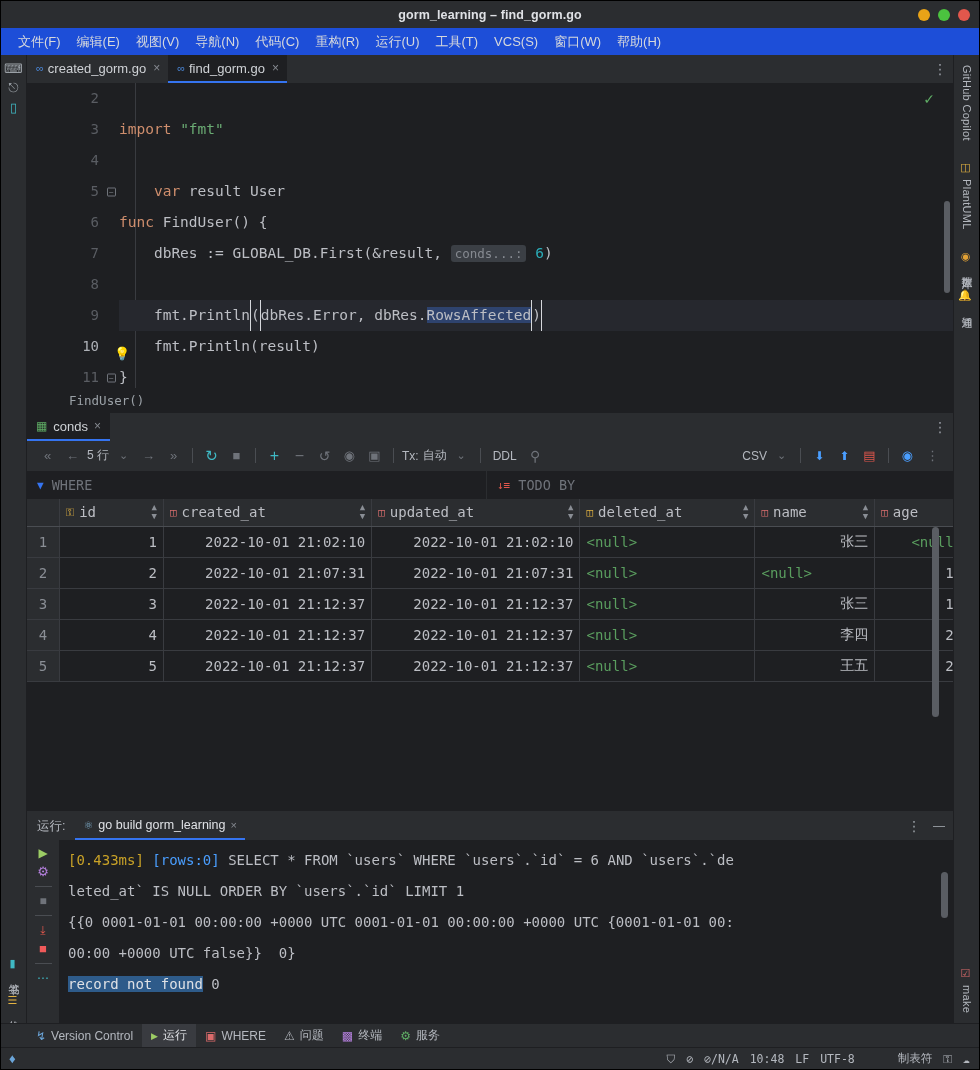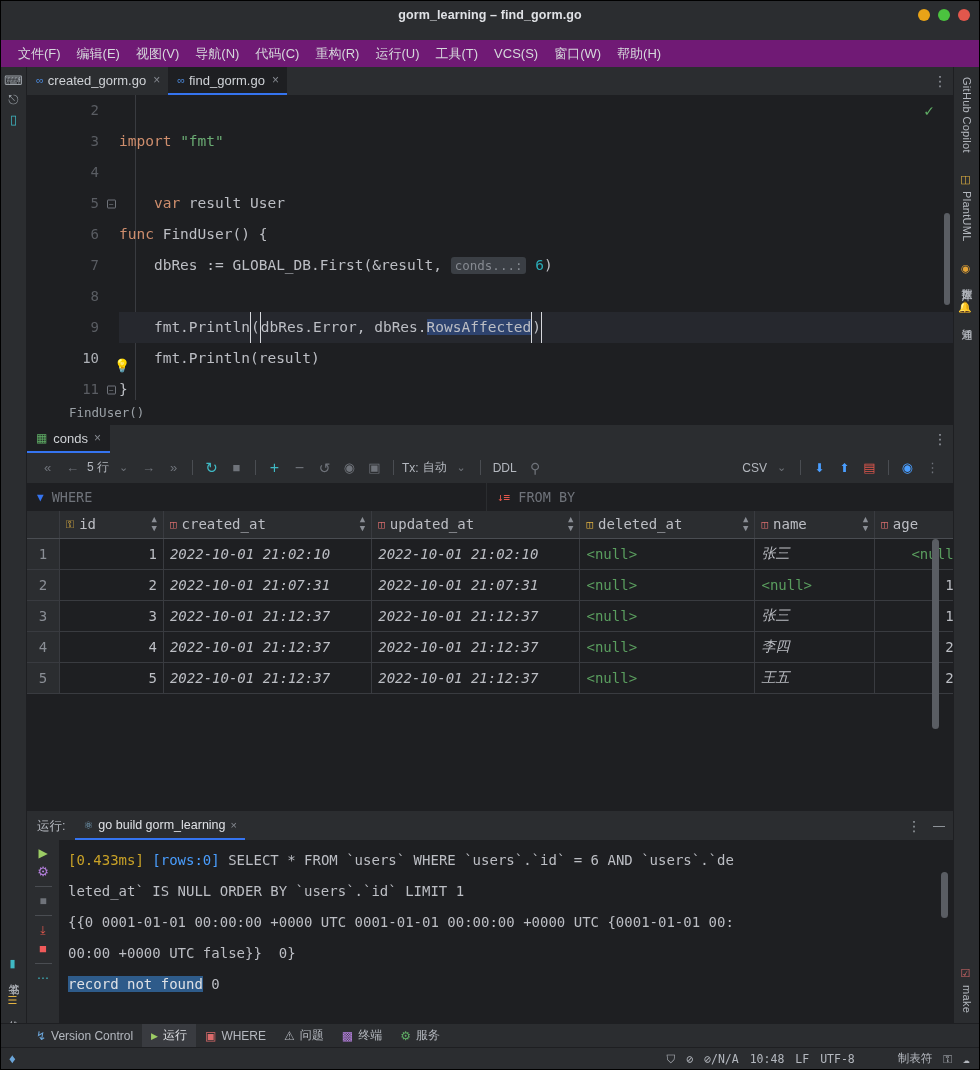--- a/index.html
+++ b/index.html
@@ -33,22 +33,22 @@
     display: flex; align-items: center; gap: 8px;
   }
   .winbtn { width: 12px; height: 12px; border-radius: 50%; }
   .wb-y { background: #e8a317; }
   .wb-g { background: #4bc23f; }
   .wb-r { background: #e2574c; }
 
   
   .menubar {
     height: 27px; flex: 0 0 27px;
-    background: #701a75;
-    display: flex; align-items: center; padding-left: 10px; gap: 2px; margin-top: 12px;
+    background: #1d4ed8;
+    display: flex; align-items: center; padding-left: 10px; gap: 2px;
   }
   .menu-item {
     font-size: 13px; color: #d6d8dc; padding: 3px 7px; border-radius: 3px;
     white-space: nowrap;
   }
 
   
   .body-row { flex: 1 1 auto; display: flex; min-height: 0; }
 
   .left-rail {
@@ -211,21 +211,21 @@
   .th-sort { margin-left: auto; color: #8a8e95; font-size: 9px; line-height:9px;
              display:flex; flex-direction:column;}
   .col-ico { font-size: 11px; color: #db6e6e; }
   .col-ico.key { color: #e3b341; }
   .col-ico.grn { color: #e3b341; }
   .rownum {
     background: #2b2d30; color: #8a8e95; text-align: center;
     width: 31px; font-size: 13px;
   }
   td.num-cell { text-align: right; color: #bcbec4; }
-  td.txt-cell { text-align: left; color: #bcbec4; font-style: italic; }
+  td.txt-cell { text-align: right; color: #bcbec4; }
   td.null-cell { color: #5a9e5f; text-align: left; }
   td.null-right { color: #5a9e5f; text-align: right; }
   .grid-vscroll {
     position: absolute; right: 14px; top: 28px; width: 7px; height: 190px;
     background: #5a5d63; border-radius: 4px;
   }
 
   
   .run-panel { flex: 0 0 212px; display: flex; flex-direction: column;
                background: #1e1f22; border-top: 1px solid #2b2d30; }
@@ -441,21 +441,21 @@
           <div class="tb-btn tb-grey" style="line-height:4px;">⋮</div>
         </div>
 
         <div class="db-filterbar">
           <div class="fb-where">
             <span style="color:#3574f0;font-size:11px;">▼</span>
             <span>WHERE</span>
           </div>
           <div class="fb-order">
             <span style="color:#e2574c;font-size:11px;">↓≡</span>
-            <span>FROM BY</span>
+            <span>TODO BY</span>
           </div>
         </div>
 
         <div class="grid-wrap">
           <div class="grid-vscroll"></div>
           <table class="grid">
             <colgroup>
               <col style="width:31px">
                 <col style="width:100px">
                 <col style="width:200px">

